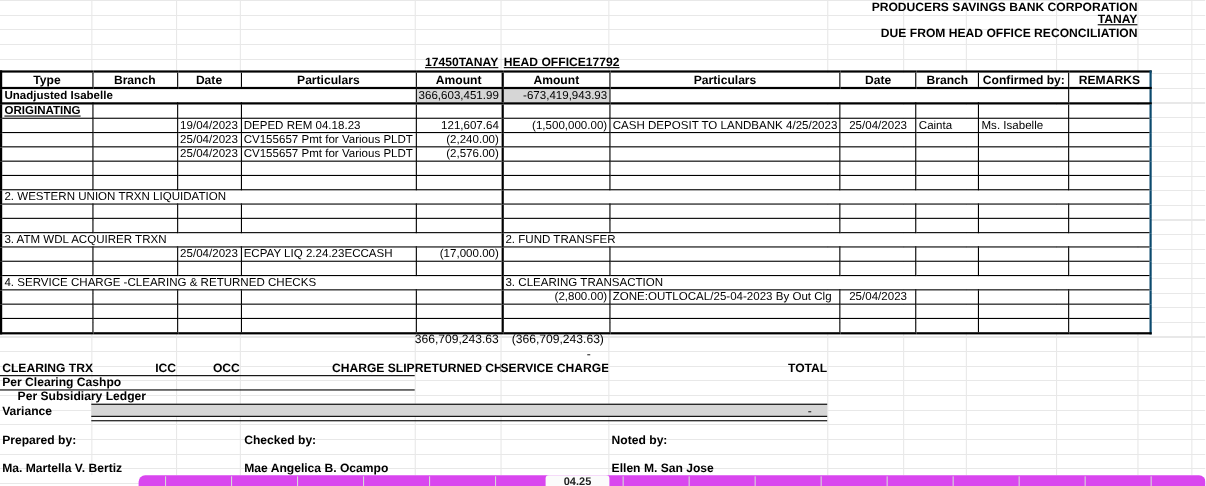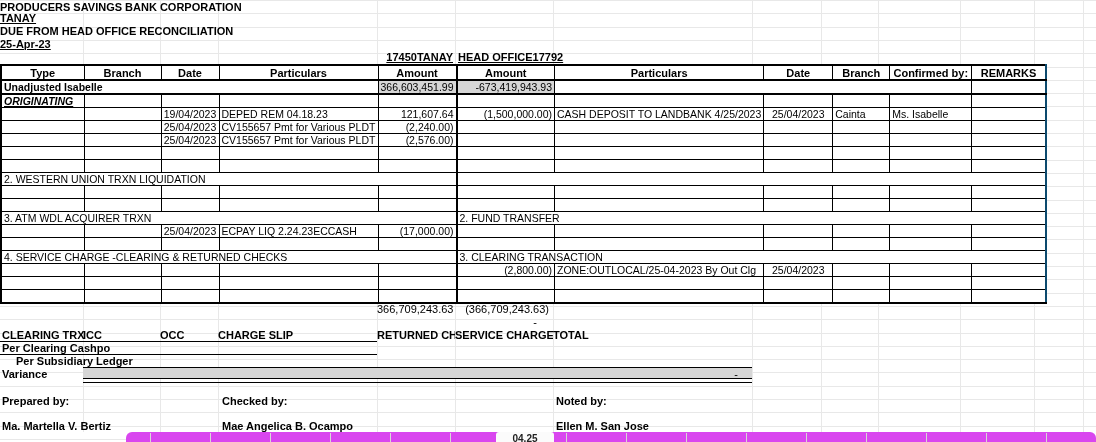--- a/index.html
+++ b/index.html
@@ -4,36 +4,36 @@
 <style>
   html,body{margin:0;padding:0;background:#fff;}
   .sheet{position:relative;width:1096px;height:442px;background:#fff;overflow:hidden;
          font-family:"Liberation Sans",sans-serif;color:#000;}
   .grid{position:absolute;inset:0;z-index:0;
         background-image:repeating-linear-gradient(to bottom,#e8e8e8 0,#e8e8e8 1px,transparent 1px,transparent 13.3px);}
   .vl{position:absolute;top:0;height:432px;width:1px;background:#e8e8e8;z-index:0;}
   .abs{position:absolute;white-space:nowrap;font-size:11px;z-index:2;}
   .bold{font-weight:bold}
   .u{text-decoration:underline}
-  .ctr{text-align:left}
+  .ctr{text-align:right}
   .rt{text-align:right}
   .clip{overflow:hidden}
   table{position:absolute;left:0;top:64px;border-collapse:collapse;table-layout:fixed;z-index:1;}
   td{border:1px solid #000;background:#fff;height:12px;padding:0 2px;font-size:10.5px;
      white-space:nowrap;overflow:hidden;vertical-align:middle;}
   tr.hdr td{border-top:2px solid #000;border-bottom:2px solid #000;font-weight:bold;text-align:center;font-size:11px;height:13px;}
   td:first-child{border-left:2px solid #000}
   td:last-child{border-right:2px solid #0c4a6e}
   tr.r7 td{border-bottom:2px solid #000}
   tr.bot td{border-bottom:2px solid #000}
   .tL{border-left:2px solid #000 !important;}
   .r{text-align:right}.c{text-align:center}.al{text-align:left}
   .grey{background:#d6d6d6}
   .b{font-weight:bold}
-  .orig{font-weight:bold;font-style:italic;text-decoration:underline;}
+  .orig{font-weight:bold;text-decoration:underline;}
   .hl{position:absolute;height:1px;background:#000;z-index:2;}
   .varband{position:absolute;left:83px;top:367px;width:669px;height:12px;background:#d6d6d6;
            border-top:1px solid #000;border-bottom:1px solid #000;z-index:1;
            font-size:11px;text-align:right;padding-right:14px;box-sizing:border-box;}
   .tabbar{position:absolute;left:126px;top:432px;width:970px;height:10px;background:#d946ef;
           border-radius:6px 6px 0 0;z-index:3;}
   .tsep{position:absolute;top:1px;width:1px;height:9px;background:#d7d7d7;}
   .tab{position:absolute;left:370px;top:0;width:58px;height:10px;background:#fbfbfb;
        overflow:hidden;border-radius:3px 3px 0 0;}
   .tab span{display:block;font-size:10px;font-weight:bold;color:#222;text-align:center;margin-top:1px;}
@@ -52,21 +52,20 @@
   <div class="vl" style="left:752px"></div>
   <div class="vl" style="left:821px"></div>
   <div class="vl" style="left:878px"></div>
   <div class="vl" style="left:960px"></div>
   <div class="vl" style="left:1034px"></div>
   <div class="vl" style="left:1083px"></div>
 
   <div class="abs bold ctr" style="left:0;top:1px;width:1034px">PRODUCERS SAVINGS BANK CORPORATION</div>
   <div class="abs bold ctr u" style="left:0;top:12px;width:1034px">TANAY</div>
   <div class="abs bold ctr" style="left:0;top:25px;width:1034px">DUE FROM HEAD OFFICE RECONCILIATION</div>
-  <div class="abs bold ctr u" style="left:0;top:38px;width:1034px">25-Apr-23</div>
   <div class="abs bold rt u" style="left:300px;top:51px;width:153px">17450TANAY</div>
   <div class="abs bold u" style="left:458px;top:51px">HEAD OFFICE17792</div>
 
   <table>
     <colgroup>
       <col style="width:83px">
         <col style="width:77px">
         <col style="width:58px">
         <col style="width:159px">
       <col style="width:78px">

